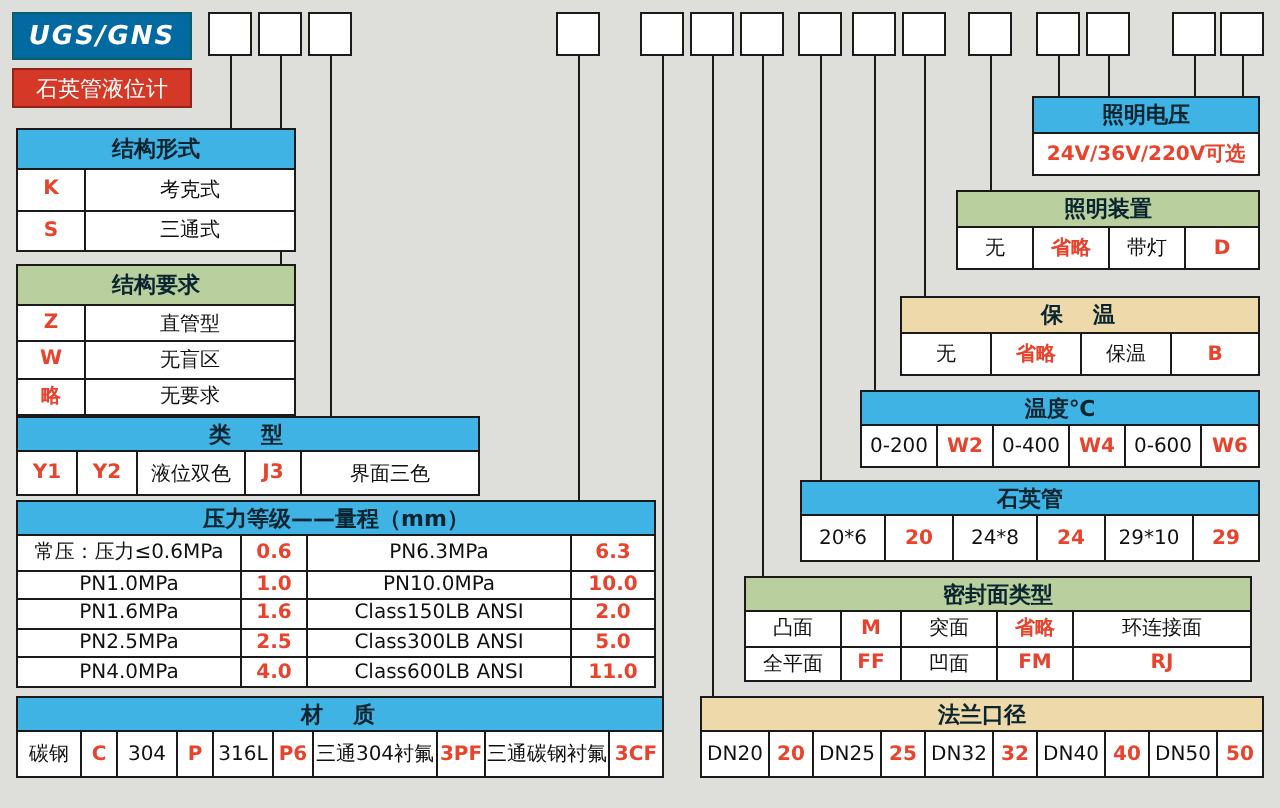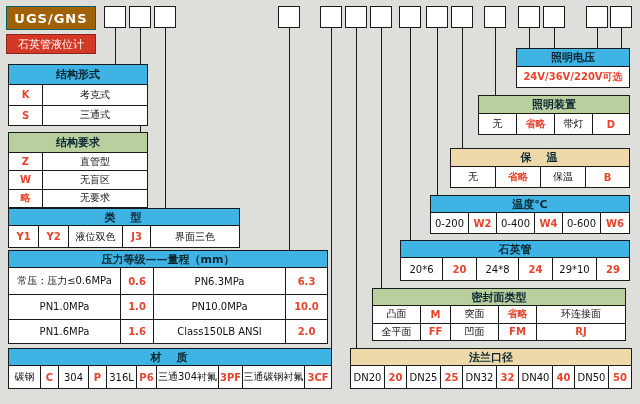--- a/index.html
+++ b/index.html
@@ -1,23 +1,23 @@
 <!DOCTYPE html>
 <html><head>
 <meta charset="utf-8">
 <style>
   * { box-sizing: border-box; margin: 0; padding: 0; }
   html,body { background:#ffffff; }
   body { font-family:"DejaVu Sans","Liberation Sans",sans-serif; }
   .canvas { position:relative; width:640px; height:404px; background:#DEDEDA; overflow:hidden; }
 
   .brand { position:absolute; left:6px; top:6px; width:90px; height:24px;
-           background:#a16207; color:#fff; font-weight:bold; font-size:13px;
+           background:#0369a1; color:#fff; font-weight:bold; font-size:13px;
            display:flex; align-items:center; justify-content:center; letter-spacing:1px;
-           border:1px solid #0a5f6d; }
+           border:1px solid #0a5f6d;font-style:italic; }
   .product { position:absolute; left:6px; top:34px; width:90px; height:20px;
              background:#D43826; color:#fff; font-size:11px;
              display:flex; align-items:center; justify-content:center;
              border:1px solid #8f241a; }
 
   .codebox { position:absolute; top:6px; width:22px; height:22px;
              background:#fff; border:1px solid #1a1a1a; }
   .vline { position:absolute; width:1px; background:#1a1a1a; }
 
   .tbl { position:absolute; border:1px solid #1a1a1a; background:#fff;
@@ -129,20 +129,32 @@
       <div class="cell code" style="width:33px">1.0</div>
       <div class="cell" style="width:132px">PN10.0MPa</div>
       <div class="cell code grow">10.0</div>
     </div>
     <div class="row">
       <div class="cell" style="width:112px">PN1.6MPa</div>
       <div class="cell code" style="width:33px">1.6</div>
       <div class="cell" style="width:132px">Class150LB ANSI</div>
       <div class="cell code grow">2.0</div>
     </div>
+    <div class="row">
+      <div class="cell" style="width:112px">PN2.5MPa</div>
+      <div class="cell code" style="width:33px">2.5</div>
+      <div class="cell" style="width:132px">Class300LB ANSI</div>
+      <div class="cell code grow">5.0</div>
+    </div>
+    <div class="row">
+      <div class="cell" style="width:112px">PN4.0MPa</div>
+      <div class="cell code" style="width:33px">4.0</div>
+      <div class="cell" style="width:132px">Class600LB ANSI</div>
+      <div class="cell code grow">11.0</div>
+    </div>
   </div>
 
   <div class="tbl" style="left:8px;top:348px;width:324px;height:41px">
     <div class="hdr blue" style="height:17px;letter-spacing:2px">材　质</div>
     <div class="row">
       <div class="cell" style="width:32px">碳钢</div>
       <div class="cell code" style="width:18px">C</div>
       <div class="cell" style="width:30px">304</div>
       <div class="cell code" style="width:18px">P</div>
       <div class="cell" style="width:30px">316L</div>

